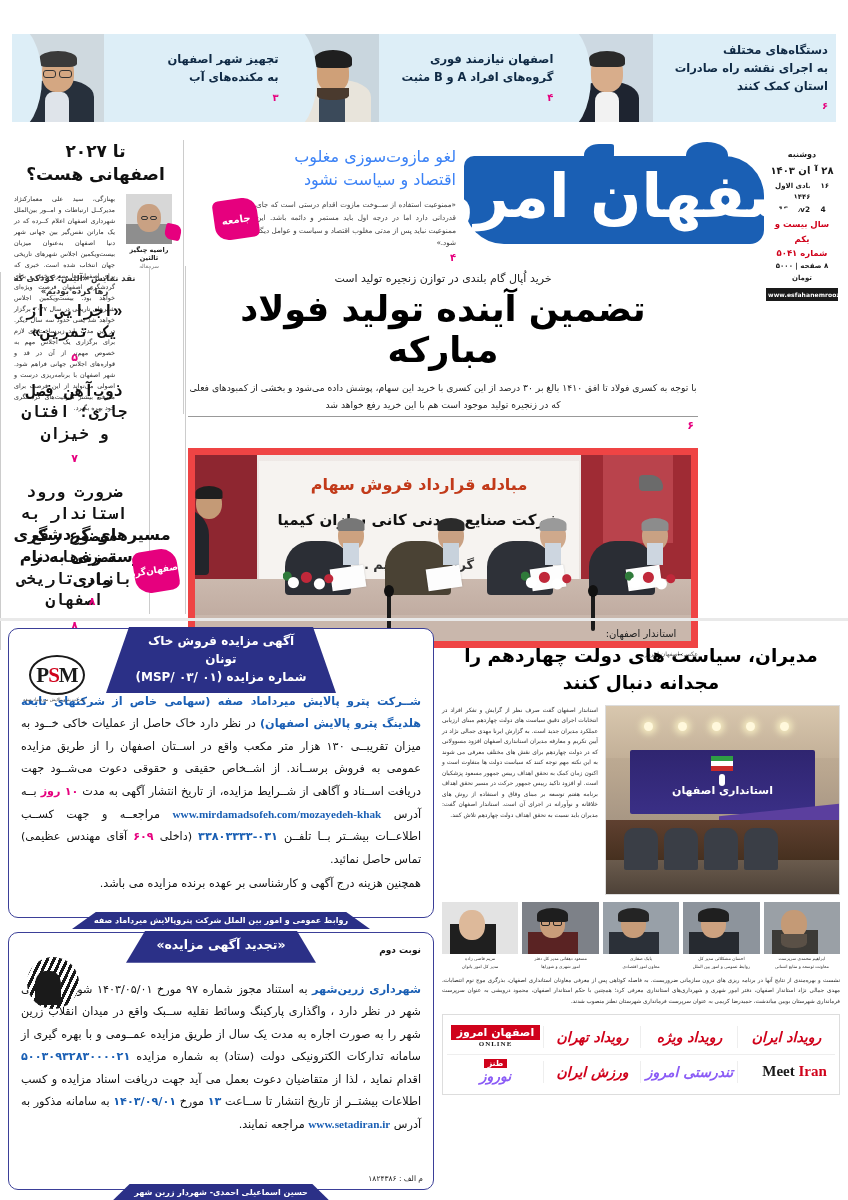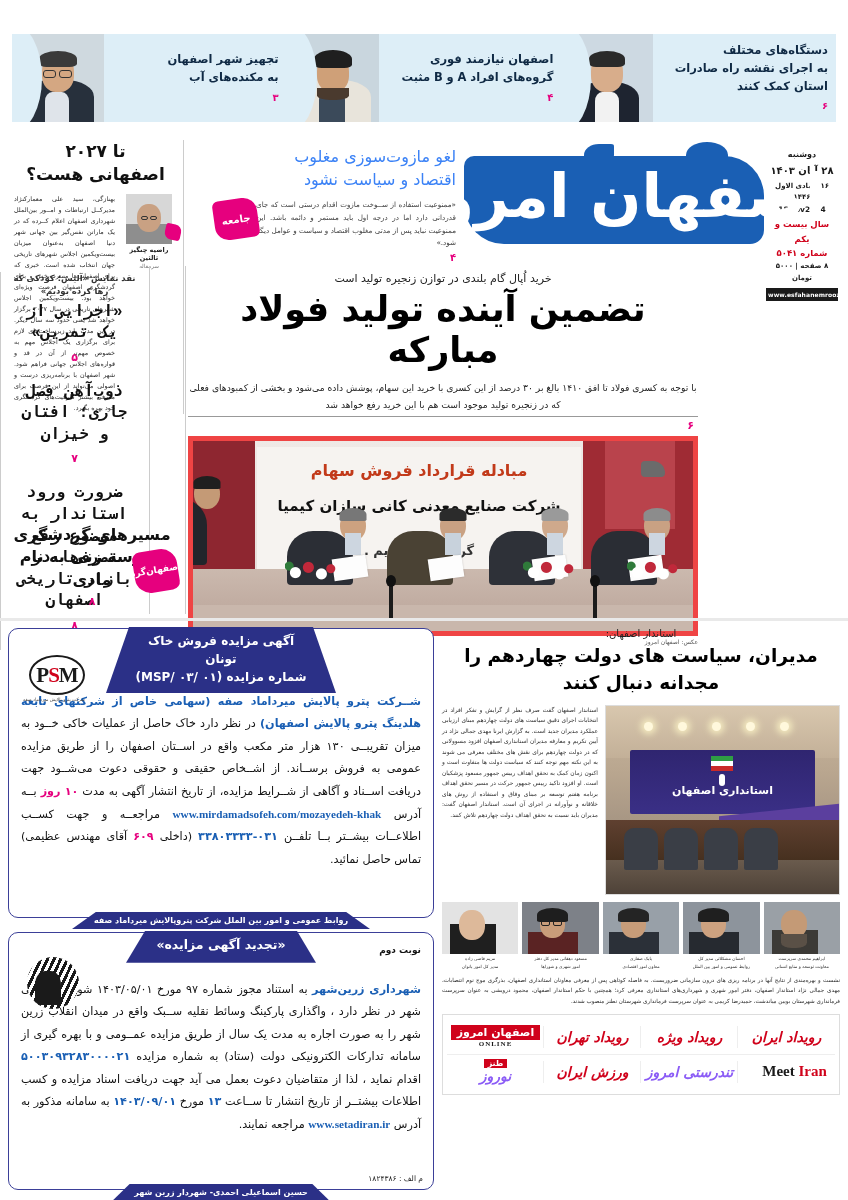--- a/index.html
+++ b/index.html
@@ -121,22 +121,22 @@
   .ms-title {
     font-size: 35px; font-weight:bold; text-align:center; line-height:1.18; color:#000;
     letter-spacing:-1px; margin-top: 4px;
   }
   .ms-sub {
     font-size: 9.2px; line-height:1.85; color:#222; text-align:center; margin-top:7px;
     border-bottom:1px solid #999; padding-bottom:3px;
   }
   .ms-pg { color:#e6007e; font-size:11px; font-weight:bold; text-align:right; margin-top:2px; margin-right:4px;}
   .ms-photo {
-    margin-top: 4px; width: 100%; height: 200px; position:relative; overflow:hidden;
-    border:5px solid #ef4444; background:#eae4e0;
+    margin-top: 16px; width: 100%; height: 200px; position:relative; overflow:hidden;
+    border:7px solid #ef4444; background:#eae4e0;
   }
   .ms-credit { font-size:6px; color:#555; margin-top:2px; }
 
   
   .sc-wall { position:absolute; inset:0; background:linear-gradient(180deg,#efe9e6 0%,#e8e0dc 60%,#ded5d1 100%); }
   .sc-panelL{ position:absolute; right:0; top:0; width:110px; height:170px; background:#9f2b34; }
   .sc-panelL2{position:absolute; right:18px; top:0; width:70px; height:88px; background:#b9434c;}
   .sc-panelR{ position:absolute; left:0; top:0; width:62px; height:176px; background:#8e2630; }
   .sc-screen{
     position:absolute; right:112px; left:64px; top:6px; height:150px; background:#f6f3f0;
@@ -488,20 +488,21 @@
       <div class="ad-ribbon">
         <div>آگهی مزایده فروش خاک تونان</div>
         <div>شماره مزایده (MSP/ ۰۳/ ۰۱)</div>
       </div>
       <div class="ad-logo">
         <div class="mspmark">M<span class="s">S</span>P</div>
         <div class="sub">شرکت پترو پالایش میرداماد صفه</div>
       </div>
       <div class="ad-body" style="margin-top:46px;">
         <span class="blue">شــرکت پترو پالایش میرداماد صفه (سهامی خاص از شرکتهای تابعه هلدینگ پترو پالایش اصفهان)</span><span class="norm"> در نظر دارد خاک حاصل از عملیات خاکی خــود به میزان تقریبــی ۱۳۰ هزار متر مکعب واقع در اســتان اصفهان را از طریق مزایده عمومی به فروش برســاند. از اشــخاص حقیقی و حقوقی دعوت می‌شــود جهت دریافت اســناد و آگاهی از شــرایط مزایده، از تاریخ انتشار آگهی به مدت </span><span class="pink">۱۰ روز</span><span class="norm"> بــه آدرس </span><span class="bluelink">www.mirdamadsofeh.com/mozayedeh-khak</span><span class="norm"> مراجعــه و جهت کســب اطلاعــات بیشــتر بــا تلفــن </span><span class="blue">۰۳۱-۳۳۸۰۳۳۳۳</span><span class="norm"> (داخلی </span><span class="pink">۶۰۹</span><span class="norm"> آقای مهندس عظیمی) تماس حاصل نمائید.</span>
+        <div class="norm" style="margin-top:2px;">همچنین هزینه درج آگهی و کارشناسی بر عهده برنده مزایده می باشد.</div>
       </div>
       <div class="ad-foot">روابط عمومی و امور بین الملل شرکت پتروپالایش میرداماد صفه</div>
     </div>
 
     <div class="ad-box" style="height:258px; margin-top:14px;">
       <div class="ad-ribbon small">«تجدید آگهی مزایده»</div>
       <div class="nobat">نوبت دوم</div>
       <div class="ad2-logo">
         <div class="ad2-circle"></div>
       </div>

